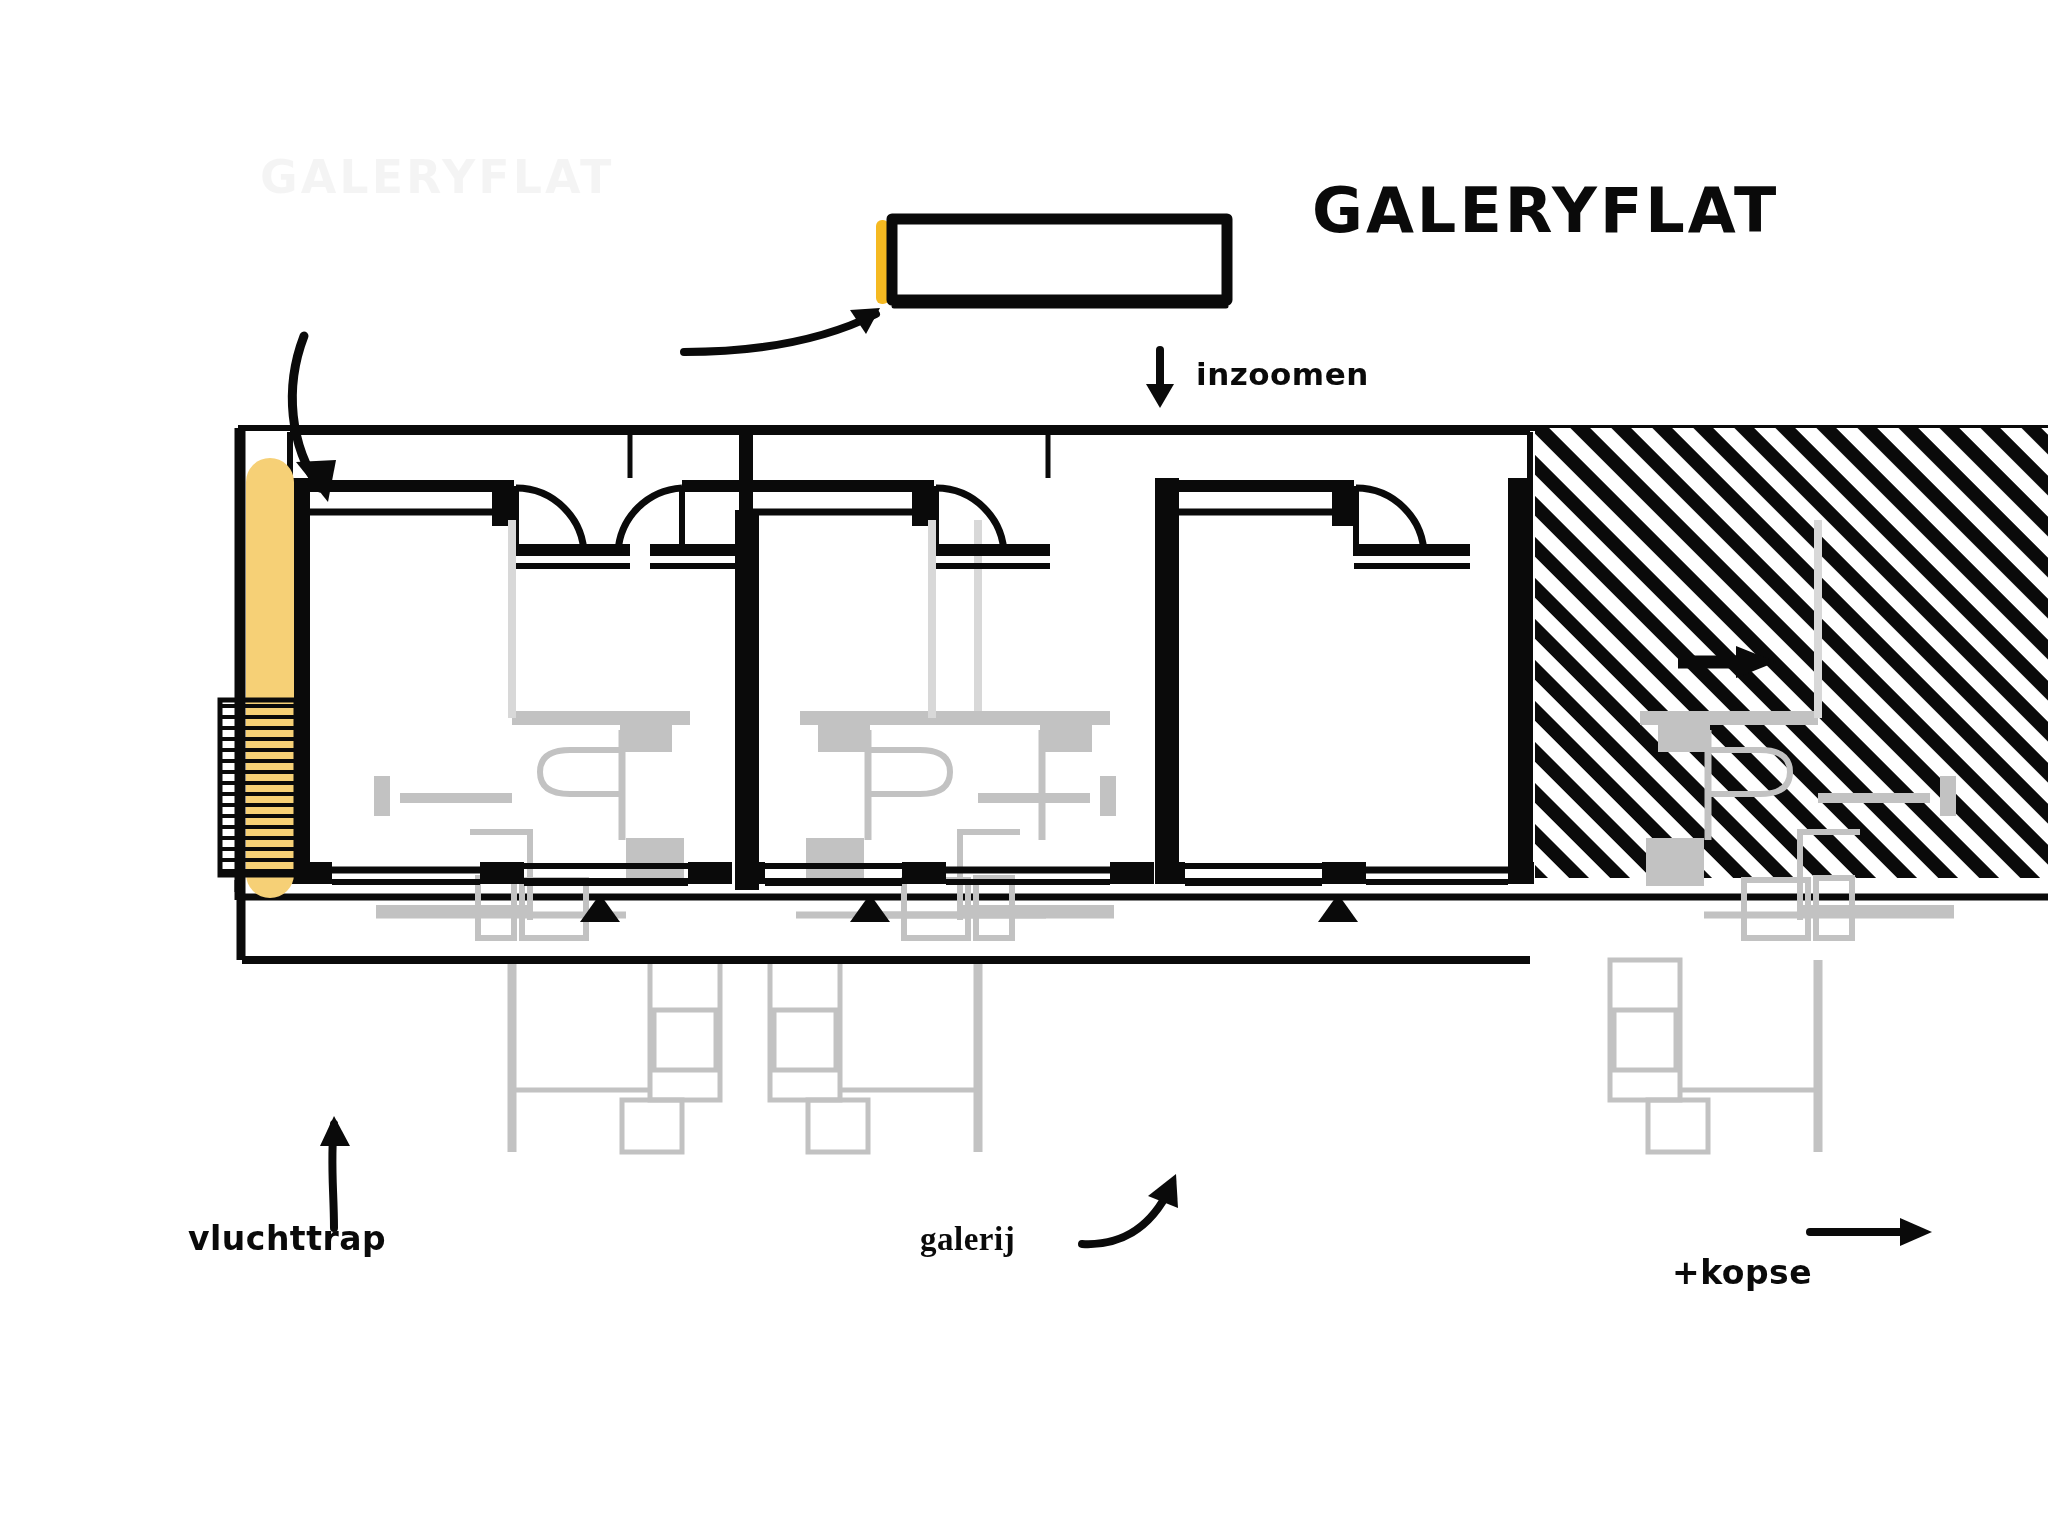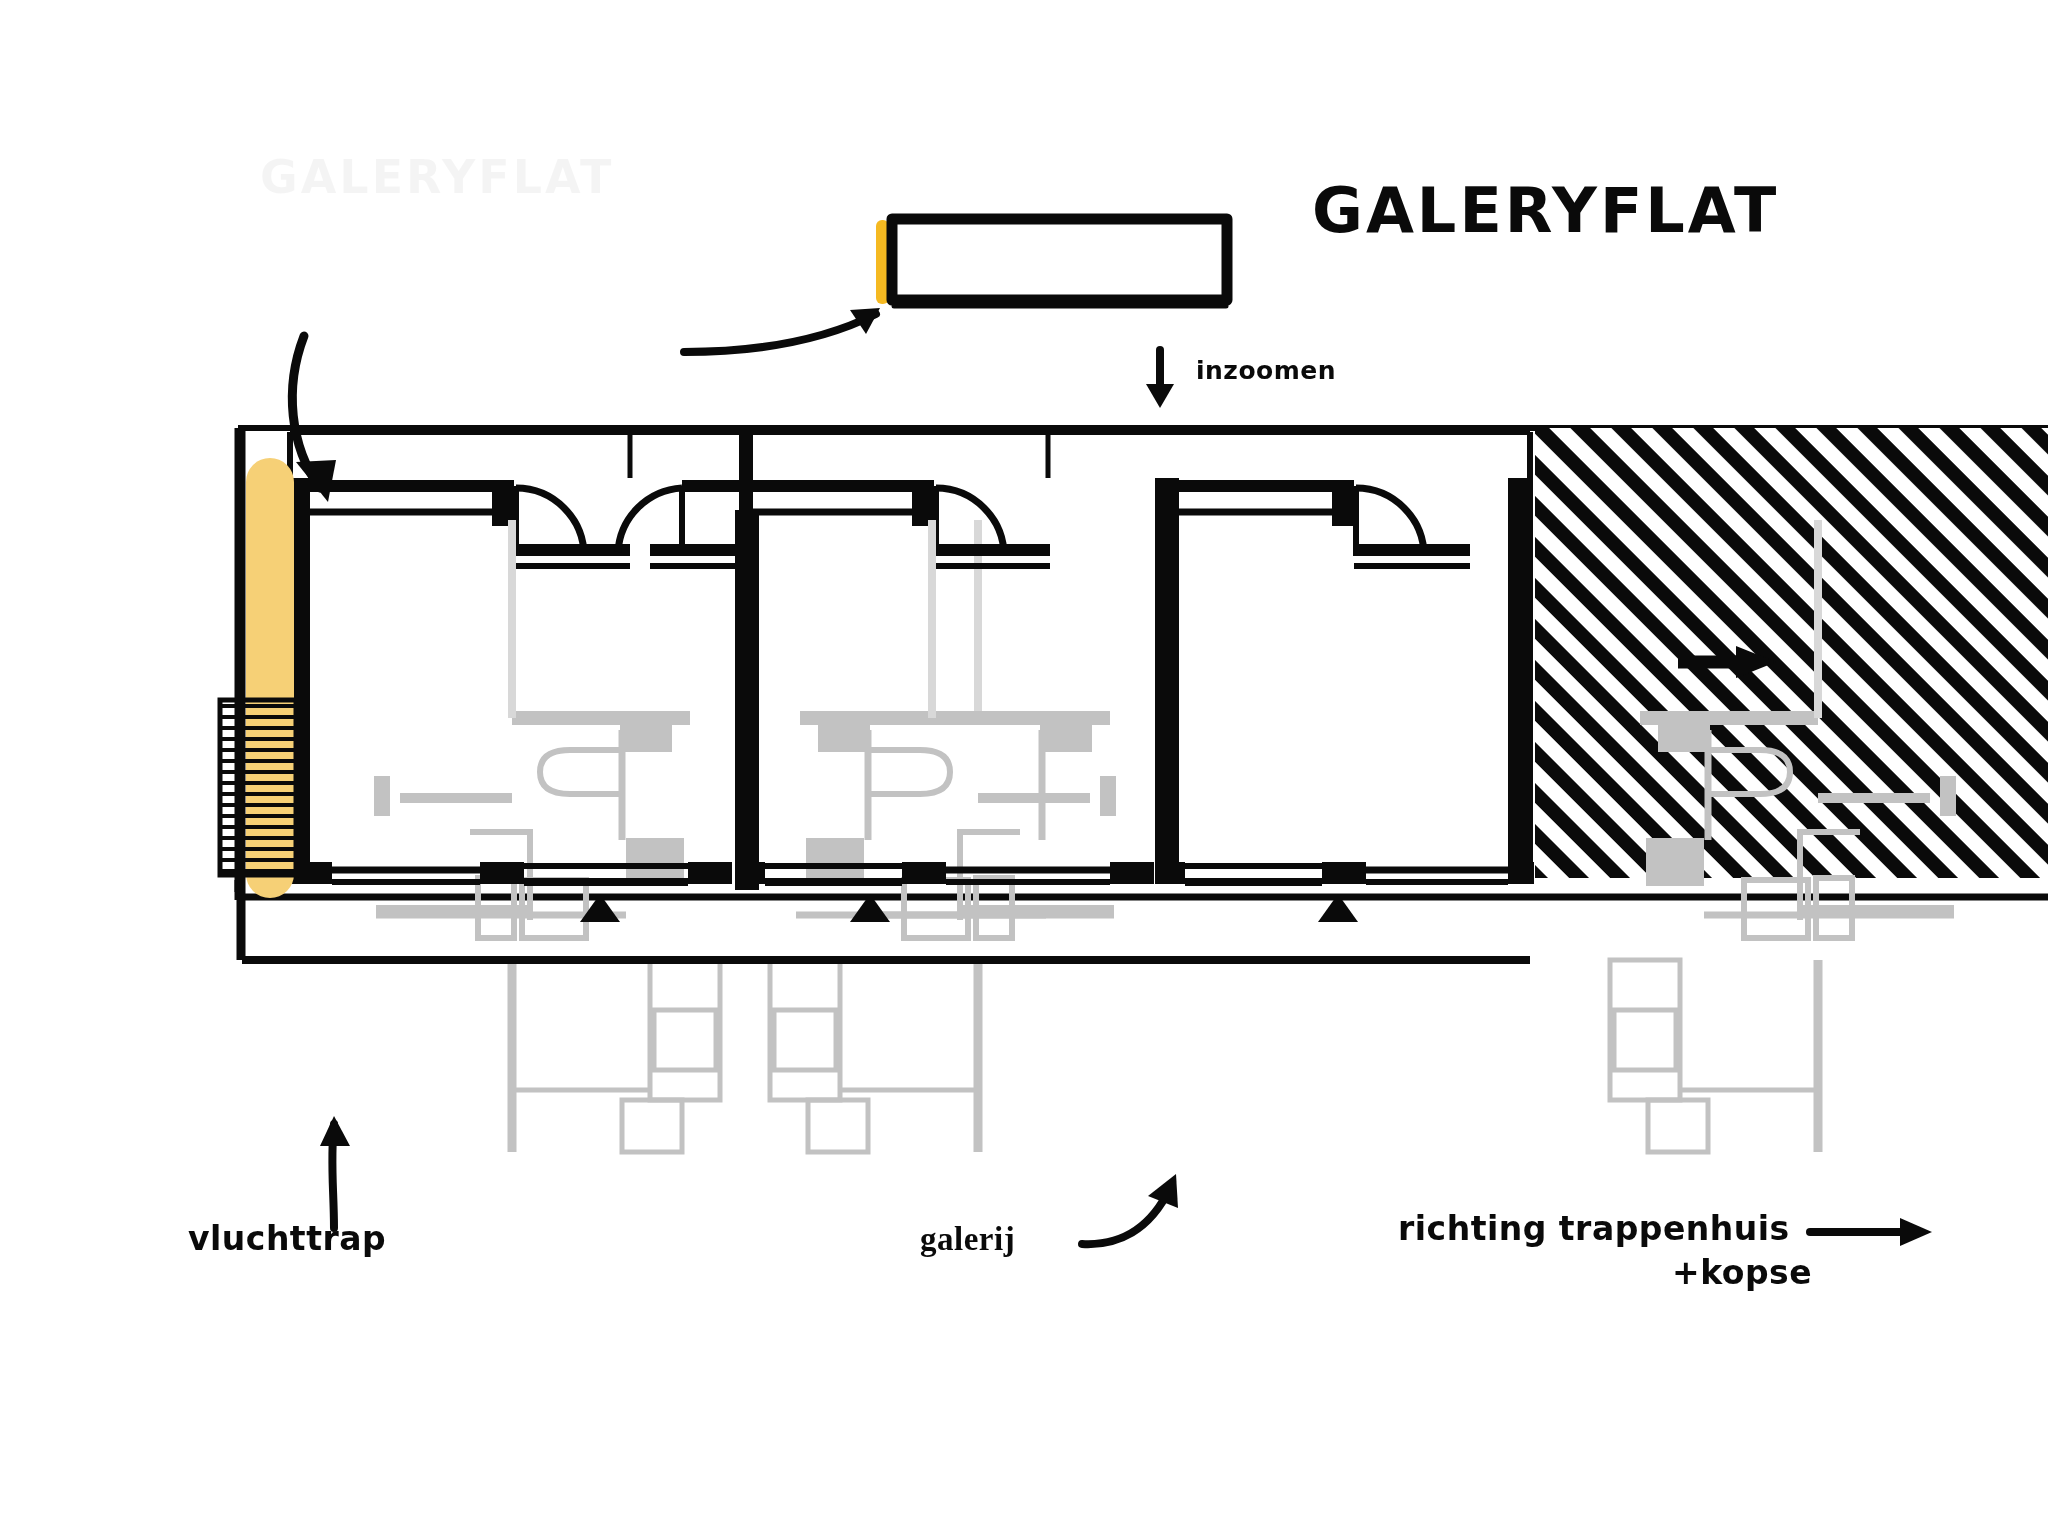--- a/index.html
+++ b/index.html
@@ -19,21 +19,21 @@
     color:#0a0a0a;
     white-space:nowrap;
     line-height:1.05;
   }
   .hand-title{
     font-size:62px;
     letter-spacing:3px;
     font-weight:700;
   }
   .hand-lbl{ font-size:33px; }
-  .hand-sm{ font-size:25px; }
+  .hand-sm{ font-size:31px; }
 
   .wm{
     position:absolute;
     font-family:"DejaVu Sans", sans-serif;
     font-weight:700;
     font-size:46px;
     letter-spacing:3px;
     color:rgba(0,0,0,0.045);
     white-space:nowrap;
     user-select:none;
@@ -330,21 +330,20 @@
   <div class="abs hand hand-lbl" style="left:188px;top:1222px;">vluchttrap</div>
 
   <div class="abs hand hand-lbl" style="left:920px;top:1222px;font-family:Liberation Serif, serif;">galerij</div>
   <div class="abs" style="left:1078px;top:1170px;width:120px;height:90px;">
     <svg width="120" height="90" viewBox="0 0 120 90">
       <path d="M4 74 C 40 76, 72 60, 92 18" stroke="#0a0a0a" stroke-width="8" fill="none" stroke-linecap="round"></path>
       <path d="M70 26 L98 4 L100 38 Z" class="blk"></path>
     </svg>
   </div>
 
-  <div class="abs hand hand-lbl" style="left:1398px;top:1212px;">richting trappenhuis</div>
   <div class="abs hand hand-lbl" style="left:1672px;top:1256px;">+kopse</div>
   <div class="abs" style="left:1806px;top:1208px;width:130px;height:50px;">
     <svg width="130" height="50" viewBox="0 0 130 50">
       <path d="M4 24 L104 24" stroke="#0a0a0a" stroke-width="8" fill="none" stroke-linecap="round"></path>
       <path d="M94 10 L126 24 L94 38 Z" class="blk"></path>
     </svg>
   </div>
 
 </div>
 

